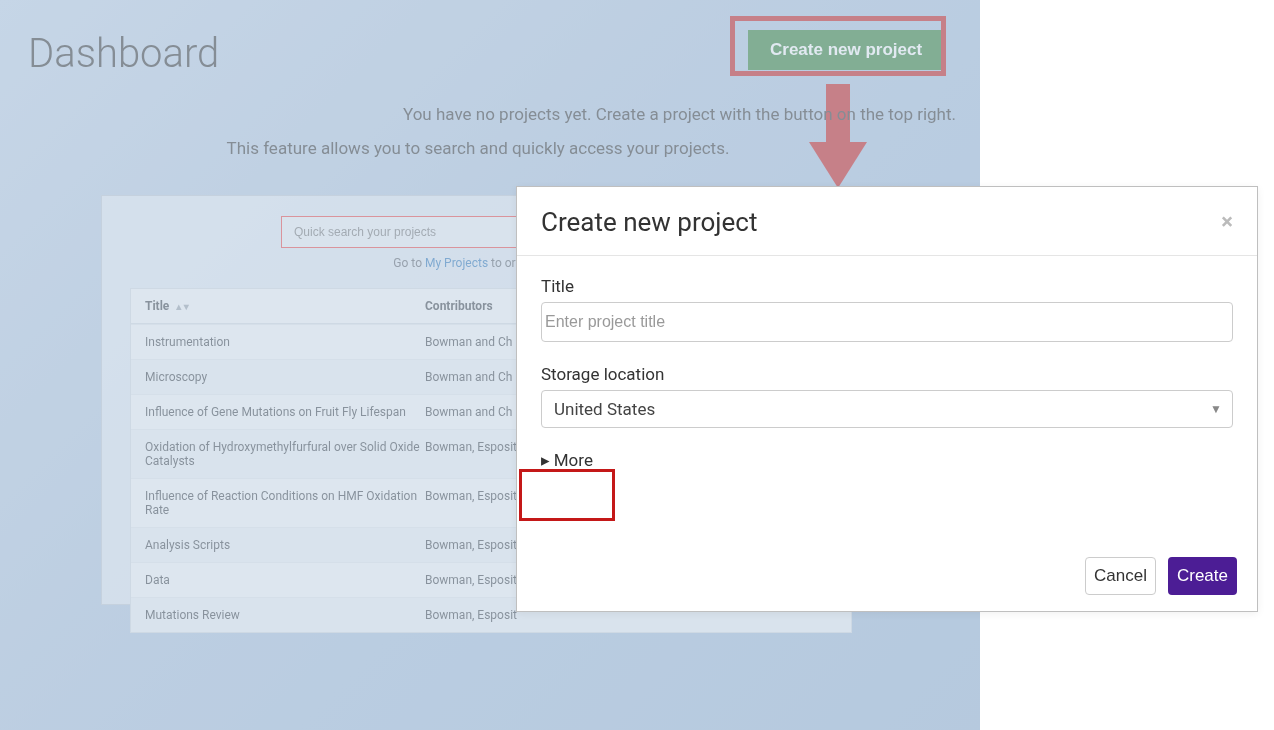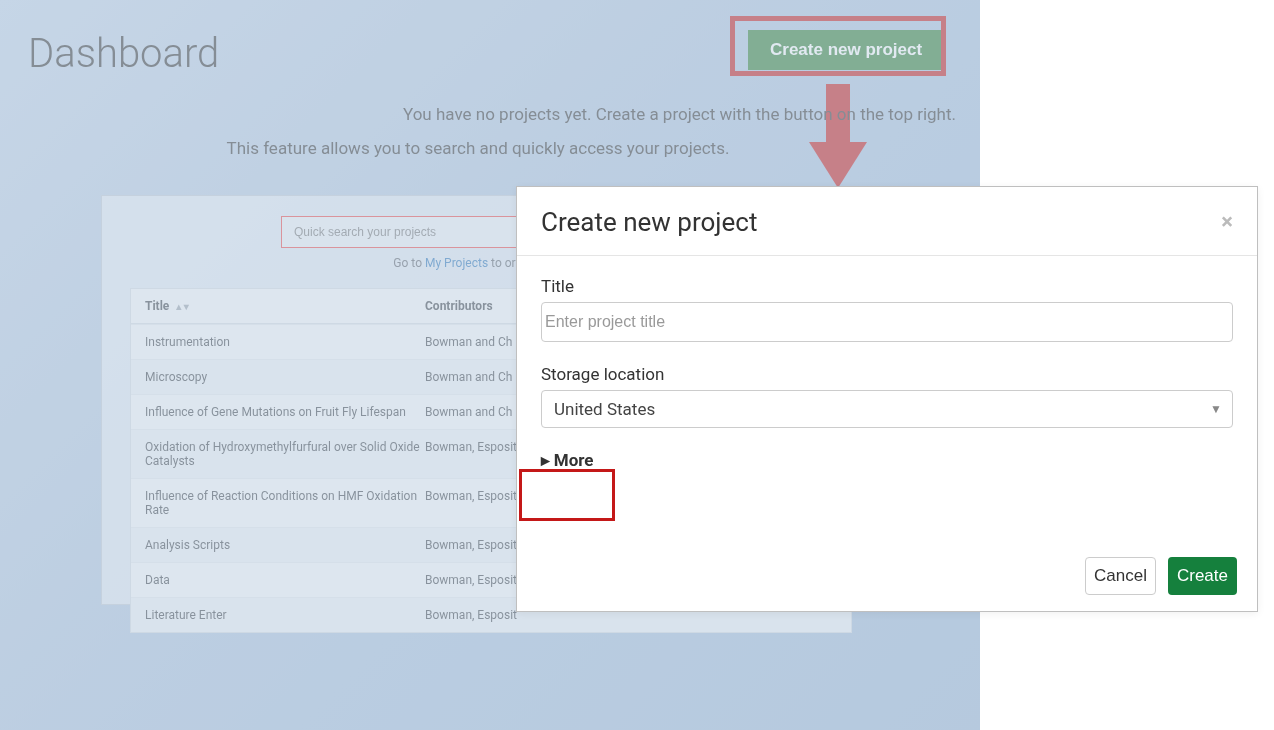--- a/index.html
+++ b/index.html
@@ -185,21 +185,20 @@
   top: 50%;
   transform: translateY(-50%);
   color: #888;
   font-size: 12px;
 }
 .more-toggle {
   display: inline-block;
   font-size: 17px;
   color: #333;
   cursor: pointer;
-  font-weight: bold;
 }
 .more-highlight {
   position: absolute;
   left: 519px; top: 469px;
   width: 96px; height: 52px;
   border: 3px solid #c41818;
   pointer-events: none;
 }
 .modal-footer {
   position: absolute;
@@ -213,21 +212,21 @@
   border-radius: 4px;
   cursor: pointer;
   border: 1px solid transparent;
 }
 .btn-cancel {
   background: #fff;
   border: 1px solid #ccc;
   color: #333;
 }
 .btn-create {
-  background: #15803d;
+  background: #4c1d95;
   color: #fff;
   text-align: center;
 }
 </style>
 </head>
 <body>
 
 <div class="bg-panel"></div>
 
 <h1 class="page-title">Dashboard</h1>
@@ -279,21 +278,21 @@
         </div>
         <div class="proj-row">
           <div class="col-title">Analysis Scripts</div>
           <div class="col-contrib">Bowman, Esposit</div>
         </div>
         <div class="proj-row">
           <div class="col-title">Data</div>
           <div class="col-contrib">Bowman, Esposit</div>
         </div>
         <div class="proj-row">
-          <div class="col-title">Literature Enter</div>
+          <div class="col-title">Mutations Review</div>
           <div class="col-contrib">Bowman, Esposit</div>
         </div>
       </div>
   </div>
 </div>
 
 <div class="faded-overlay"></div>
 
 <div class="modal">
   <div class="modal-head">

